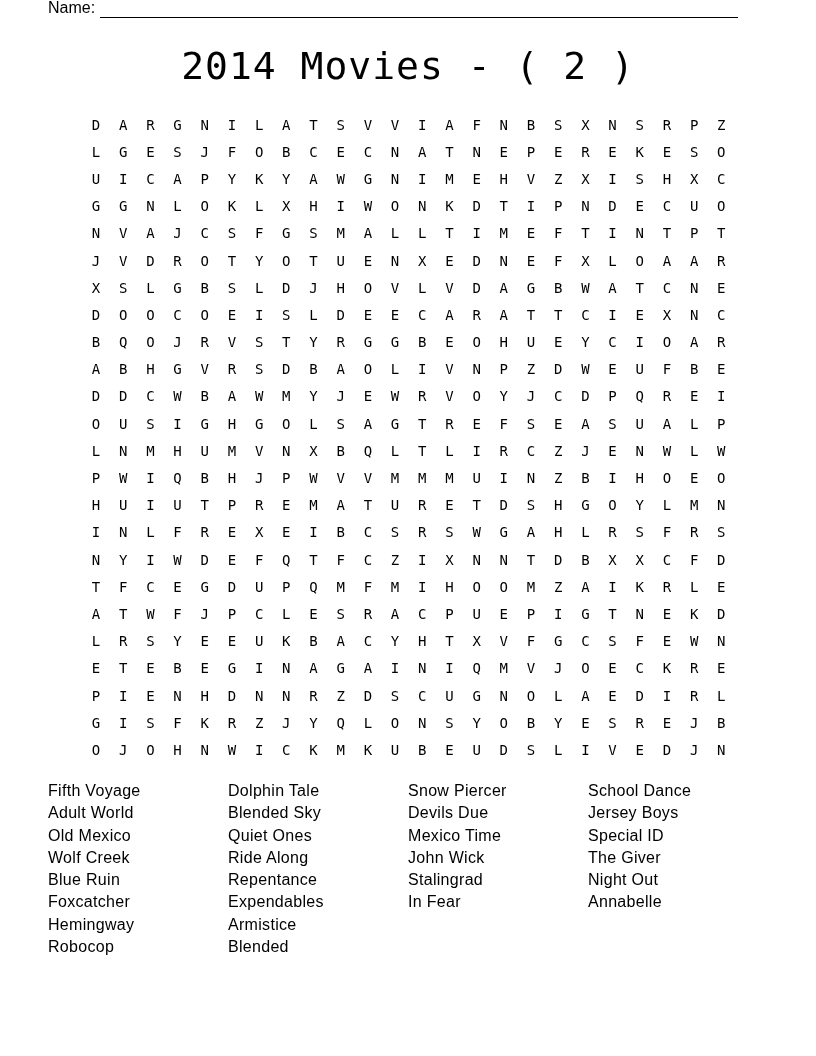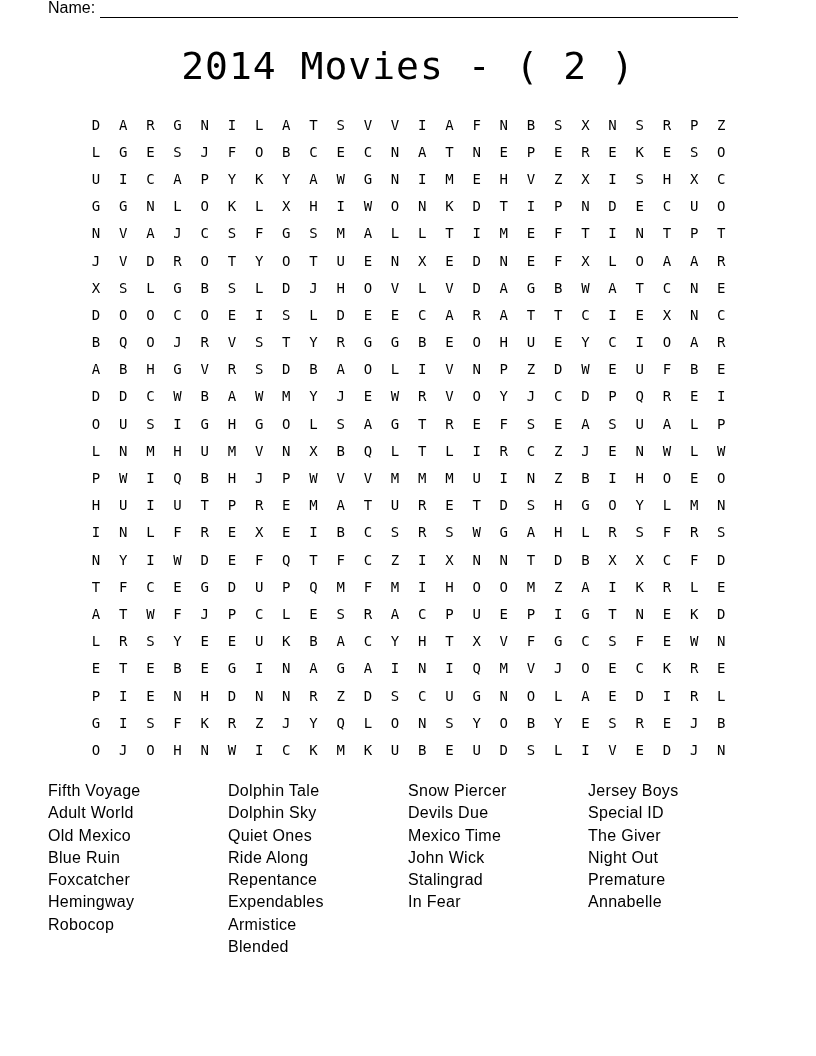--- a/index.html
+++ b/index.html
@@ -624,44 +624,45 @@
     <div class="cell">D</div>
     <div class="cell">J</div>
     <div class="cell">N</div>
   </div>
 
 <div class="words" id="words">
     <div class="word-col">
       <div class="word">Fifth Voyage</div>
       <div class="word">Adult World</div>
       <div class="word">Old Mexico</div>
+      <div class="word">Wolf Creek</div>
       <div class="word">Blue Ruin</div>
       <div class="word">Foxcatcher</div>
       <div class="word">Hemingway</div>
       <div class="word">Robocop</div>
     </div>
     <div class="word-col">
       <div class="word">Dolphin Tale</div>
-      <div class="word">Dolphin Sky</div>
+      <div class="word">Blended Sky</div>
       <div class="word">Quiet Ones</div>
       <div class="word">Ride Along</div>
       <div class="word">Repentance</div>
       <div class="word">Expendables</div>
       <div class="word">Armistice</div>
       <div class="word">Blended</div>
     </div>
     <div class="word-col">
       <div class="word">Snow Piercer</div>
       <div class="word">Devils Due</div>
       <div class="word">Mexico Time</div>
       <div class="word">John Wick</div>
       <div class="word">Stalingrad</div>
       <div class="word">In Fear</div>
     </div>
     <div class="word-col">
+      <div class="word">School Dance</div>
       <div class="word">Jersey Boys</div>
       <div class="word">Special ID</div>
       <div class="word">The Giver</div>
       <div class="word">Night Out</div>
-      <div class="word">Premature</div>
       <div class="word">Annabelle</div>
     </div>
   </div>
 
 </body></html>

